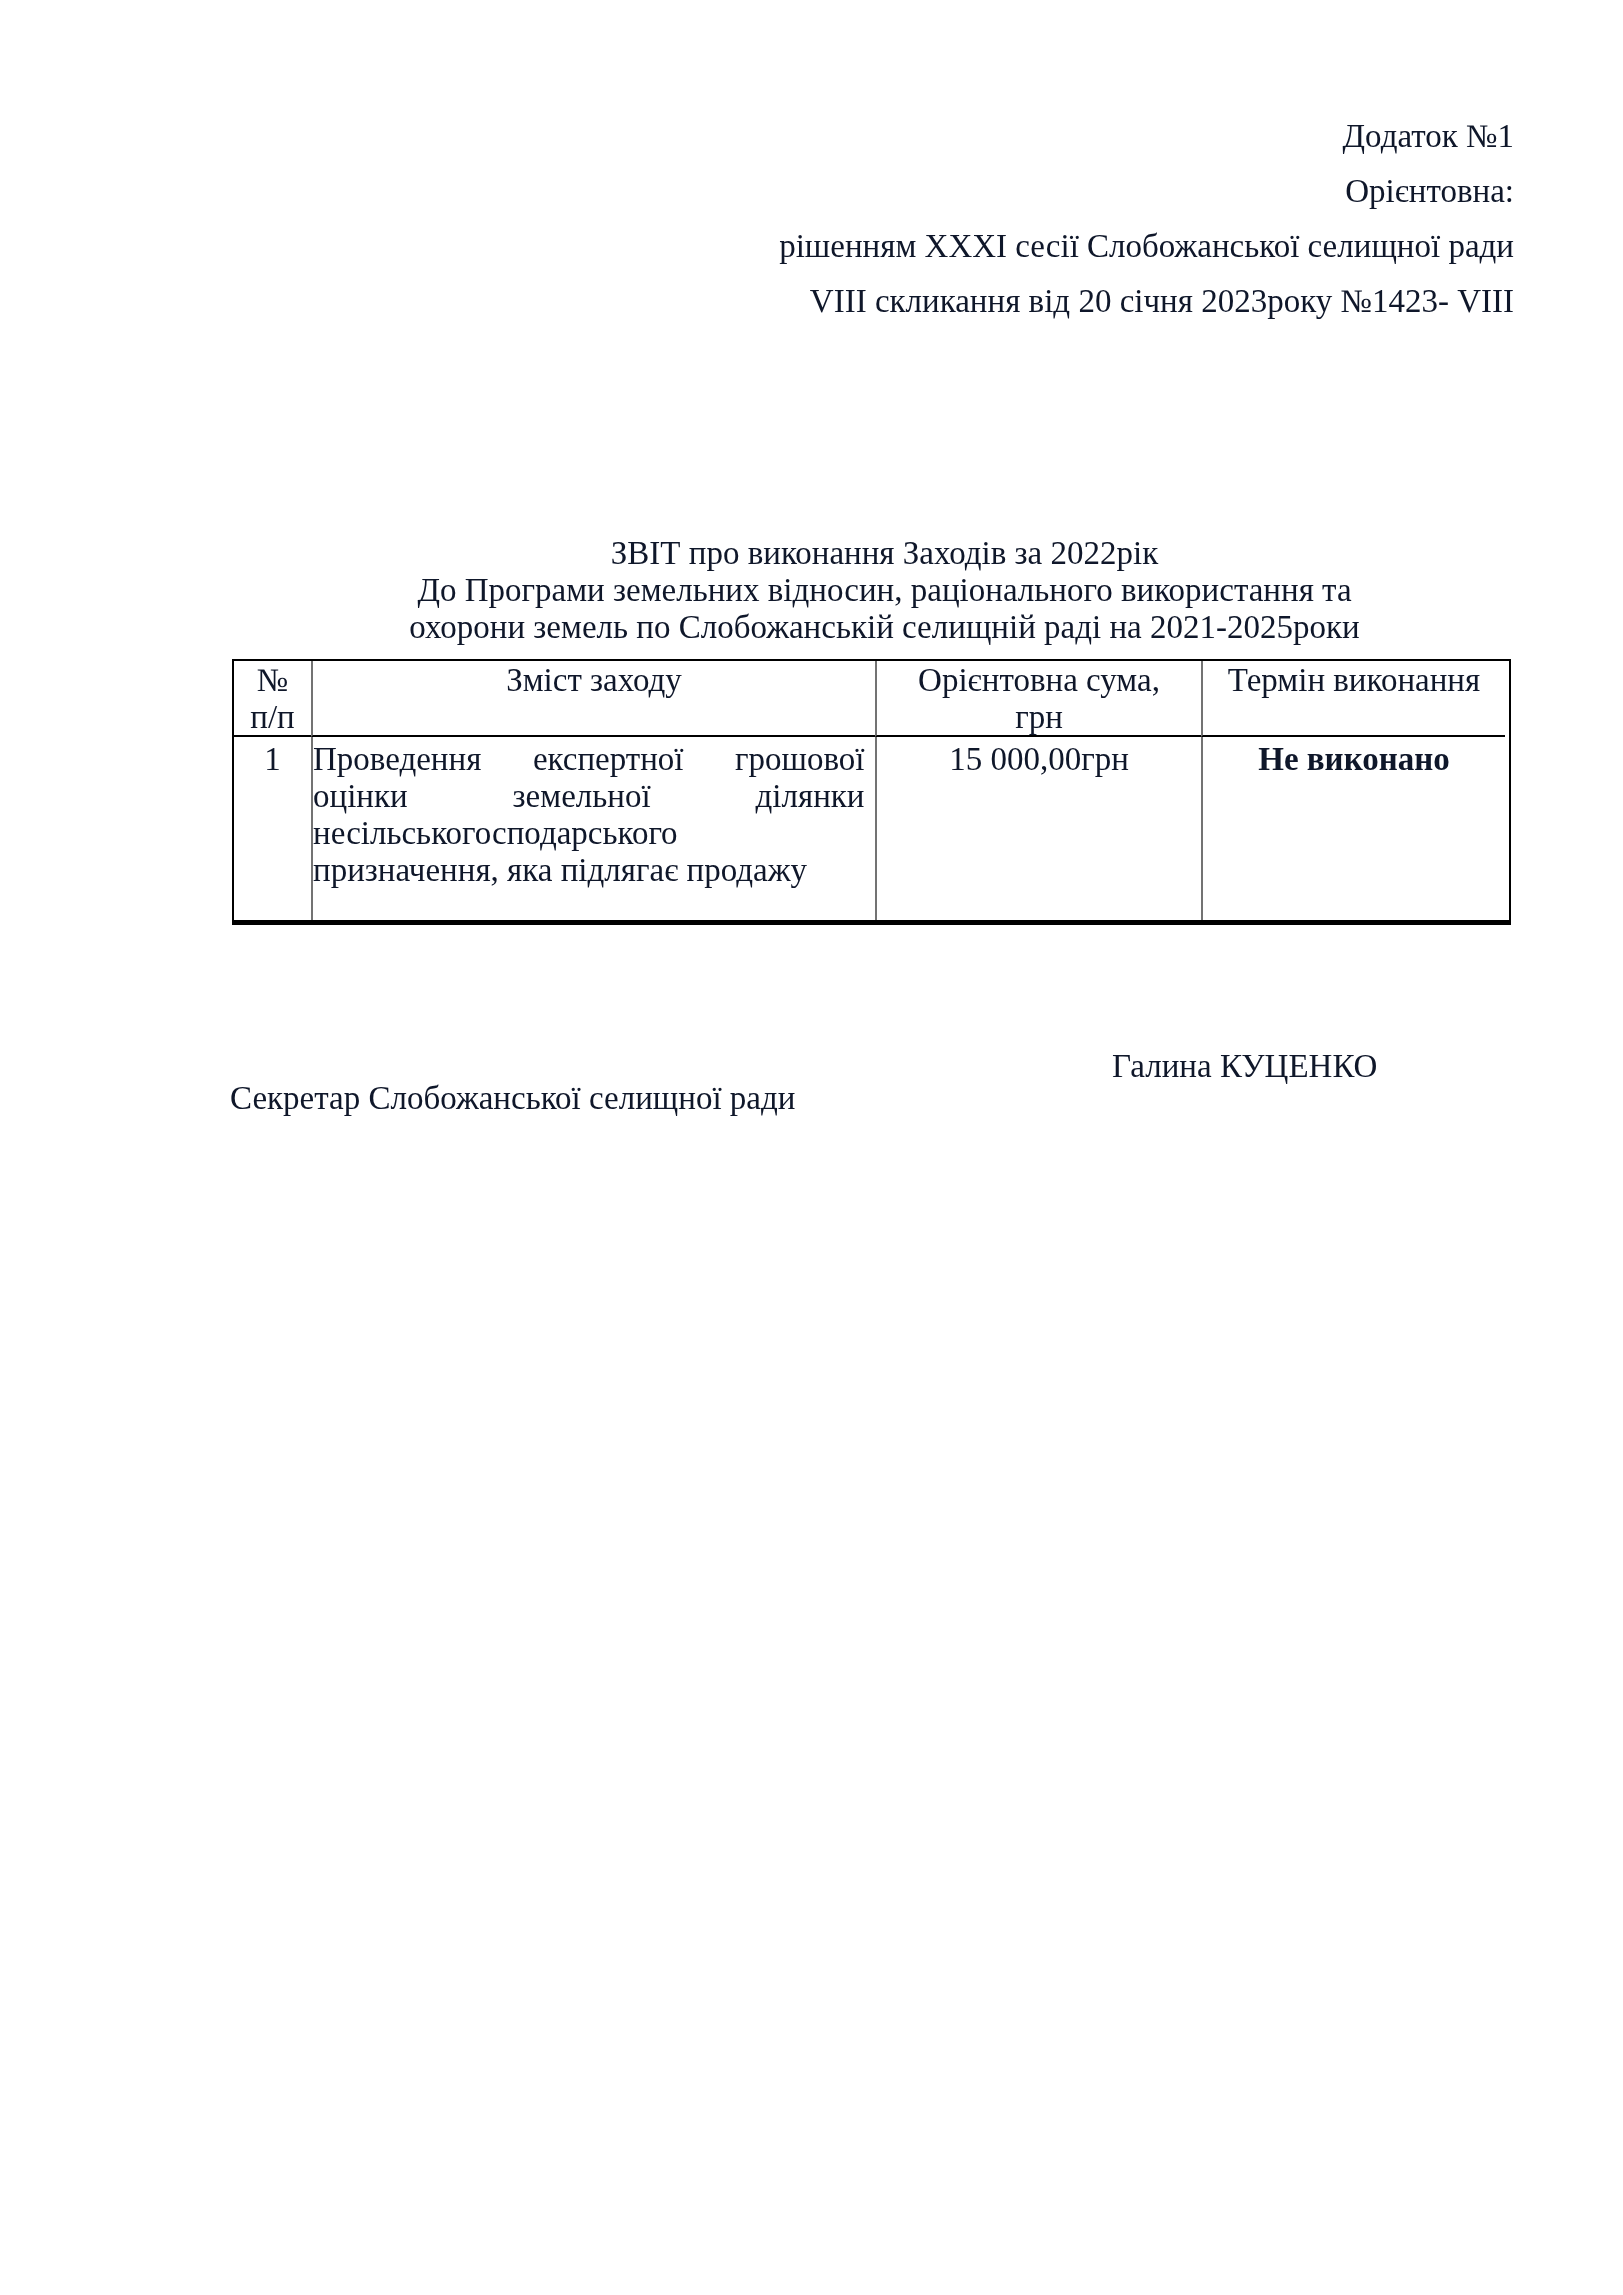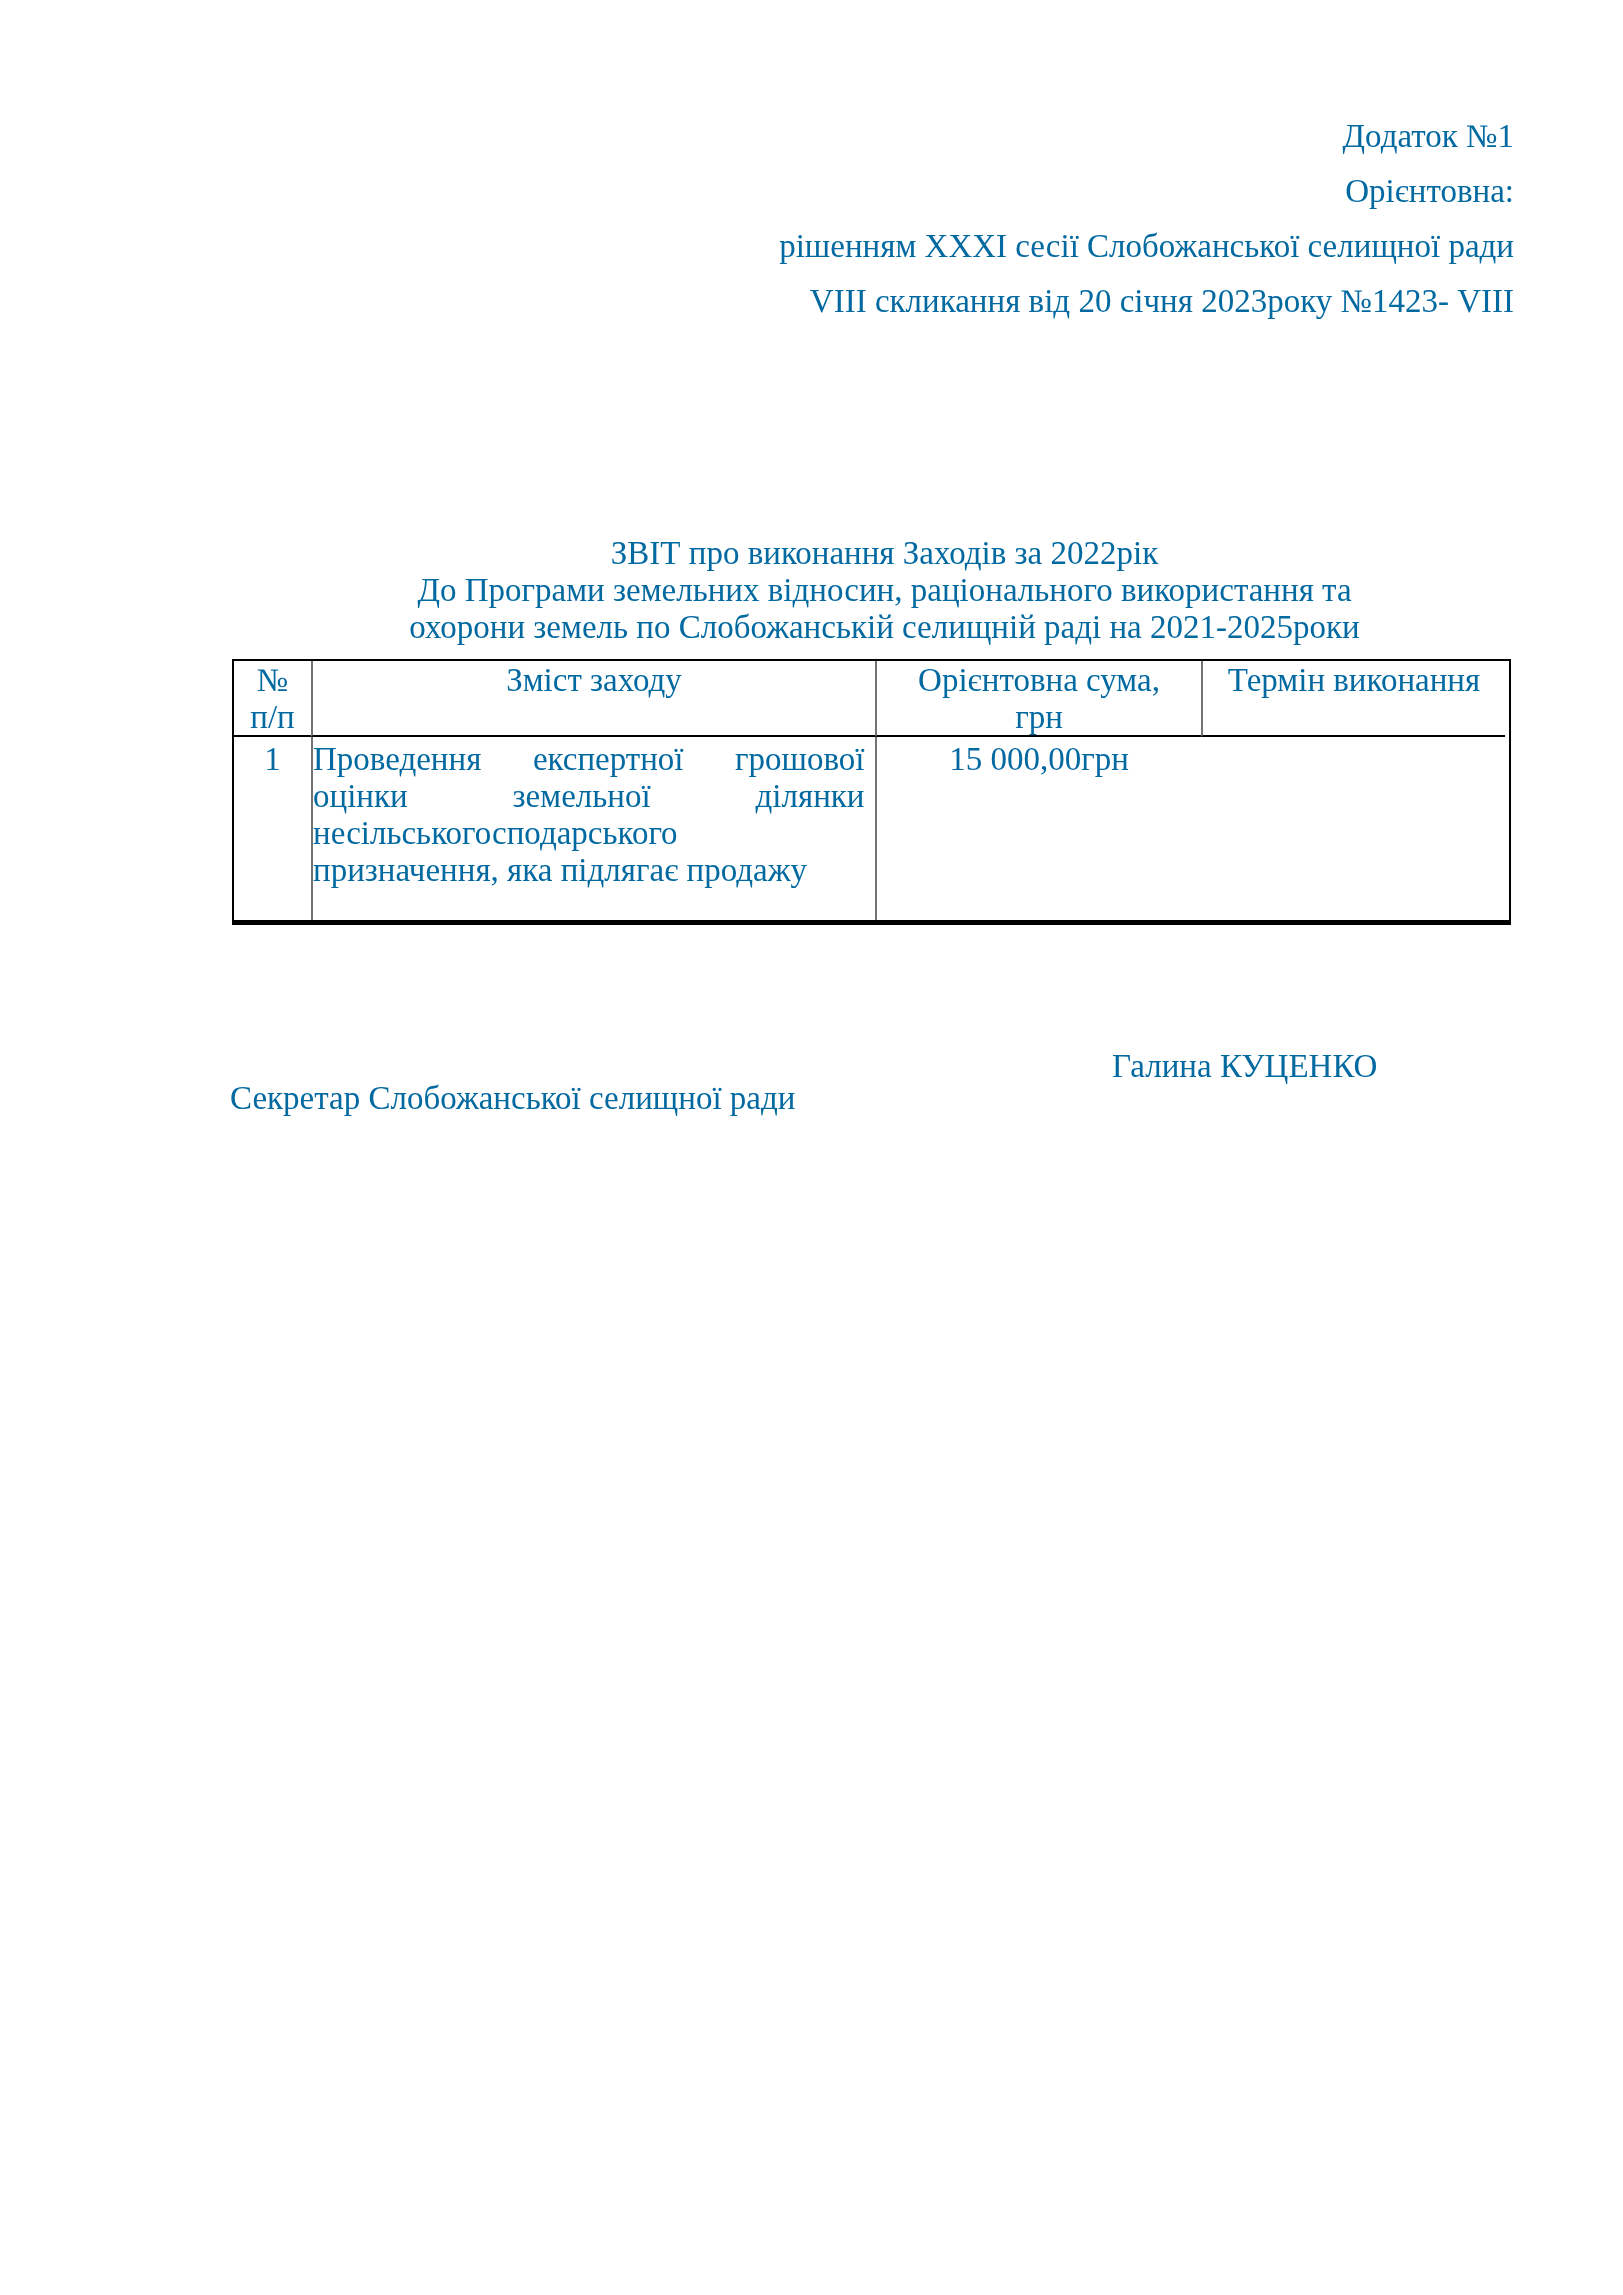--- a/index.html
+++ b/index.html
@@ -5,21 +5,21 @@
   html, body {
     margin: 0;
     padding: 0;
     background: #ffffff;
   }
   .page {
     position: relative;
     width: 1623px;
     height: 2295px;
     background: #ffffff;
-    color: #0369a1;
+    color: #0f172a;
     font-family: "Liberation Serif", "DejaVu Serif", serif;
     font-size: 33px;
     overflow: hidden;
   }
 
   
   .approval-block {
     position: absolute;
     top: 109px;
     right: 109px;
@@ -131,19 +131,20 @@
     <div class="cell head-cell c2">Зміст заходу</div>
     <div class="cell head-cell c3">
       <div>Орієнтовна сума,</div>
       <div>грн</div>
     </div>
     <div class="cell head-cell c4">Термін виконання</div>
 
     <div class="cell body-cell num c1">1</div>
     <div class="cell body-cell content c2">Проведення експертної грошової оцінки земельної ділянки несільськогосподарського призначення, яка підлягає продажу</div>
     <div class="cell body-cell sum c3">15 000,00грн</div>
+    <div class="cell body-cell term c4">Не виконано</div>
   </div>
 
   <div class="signature-left">Секретар Слобожанської селищної ради</div>
   <div class="signature-right">Галина КУЦЕНКО</div>
 
 </div>
 
 
 </body></html>

